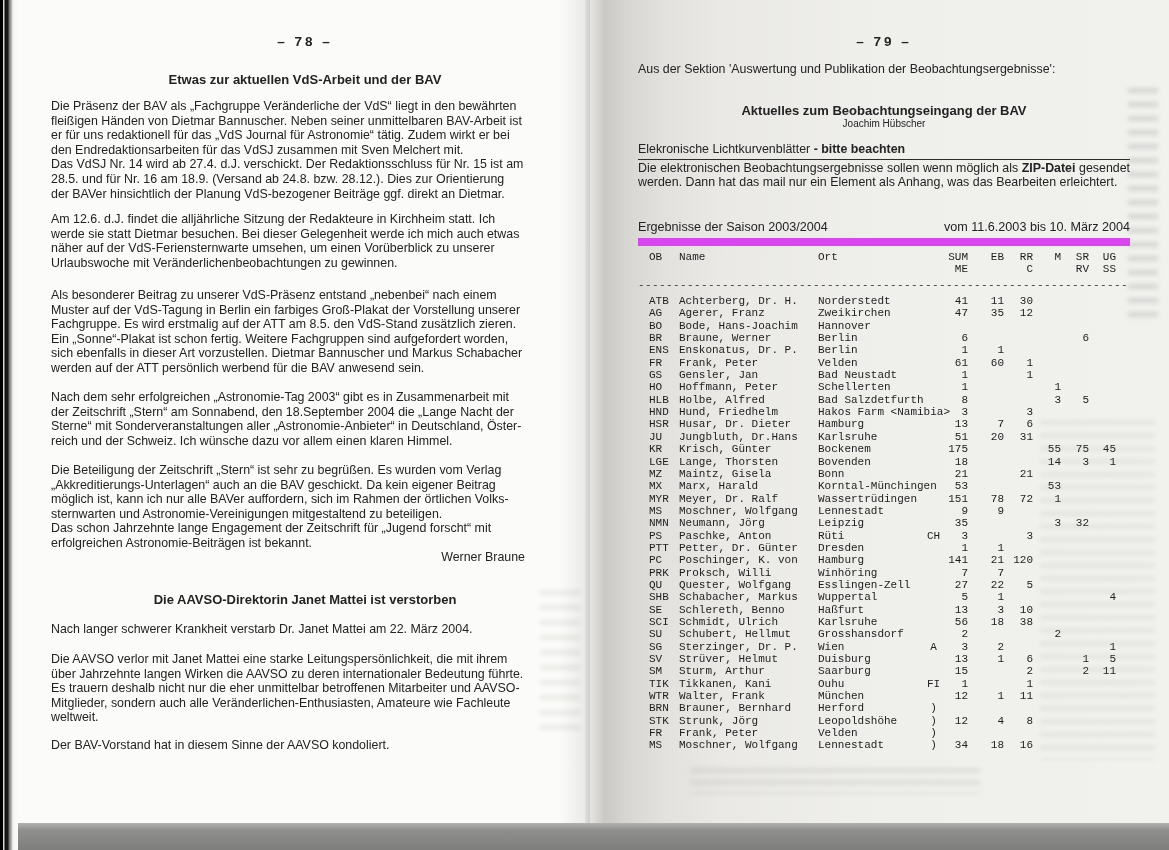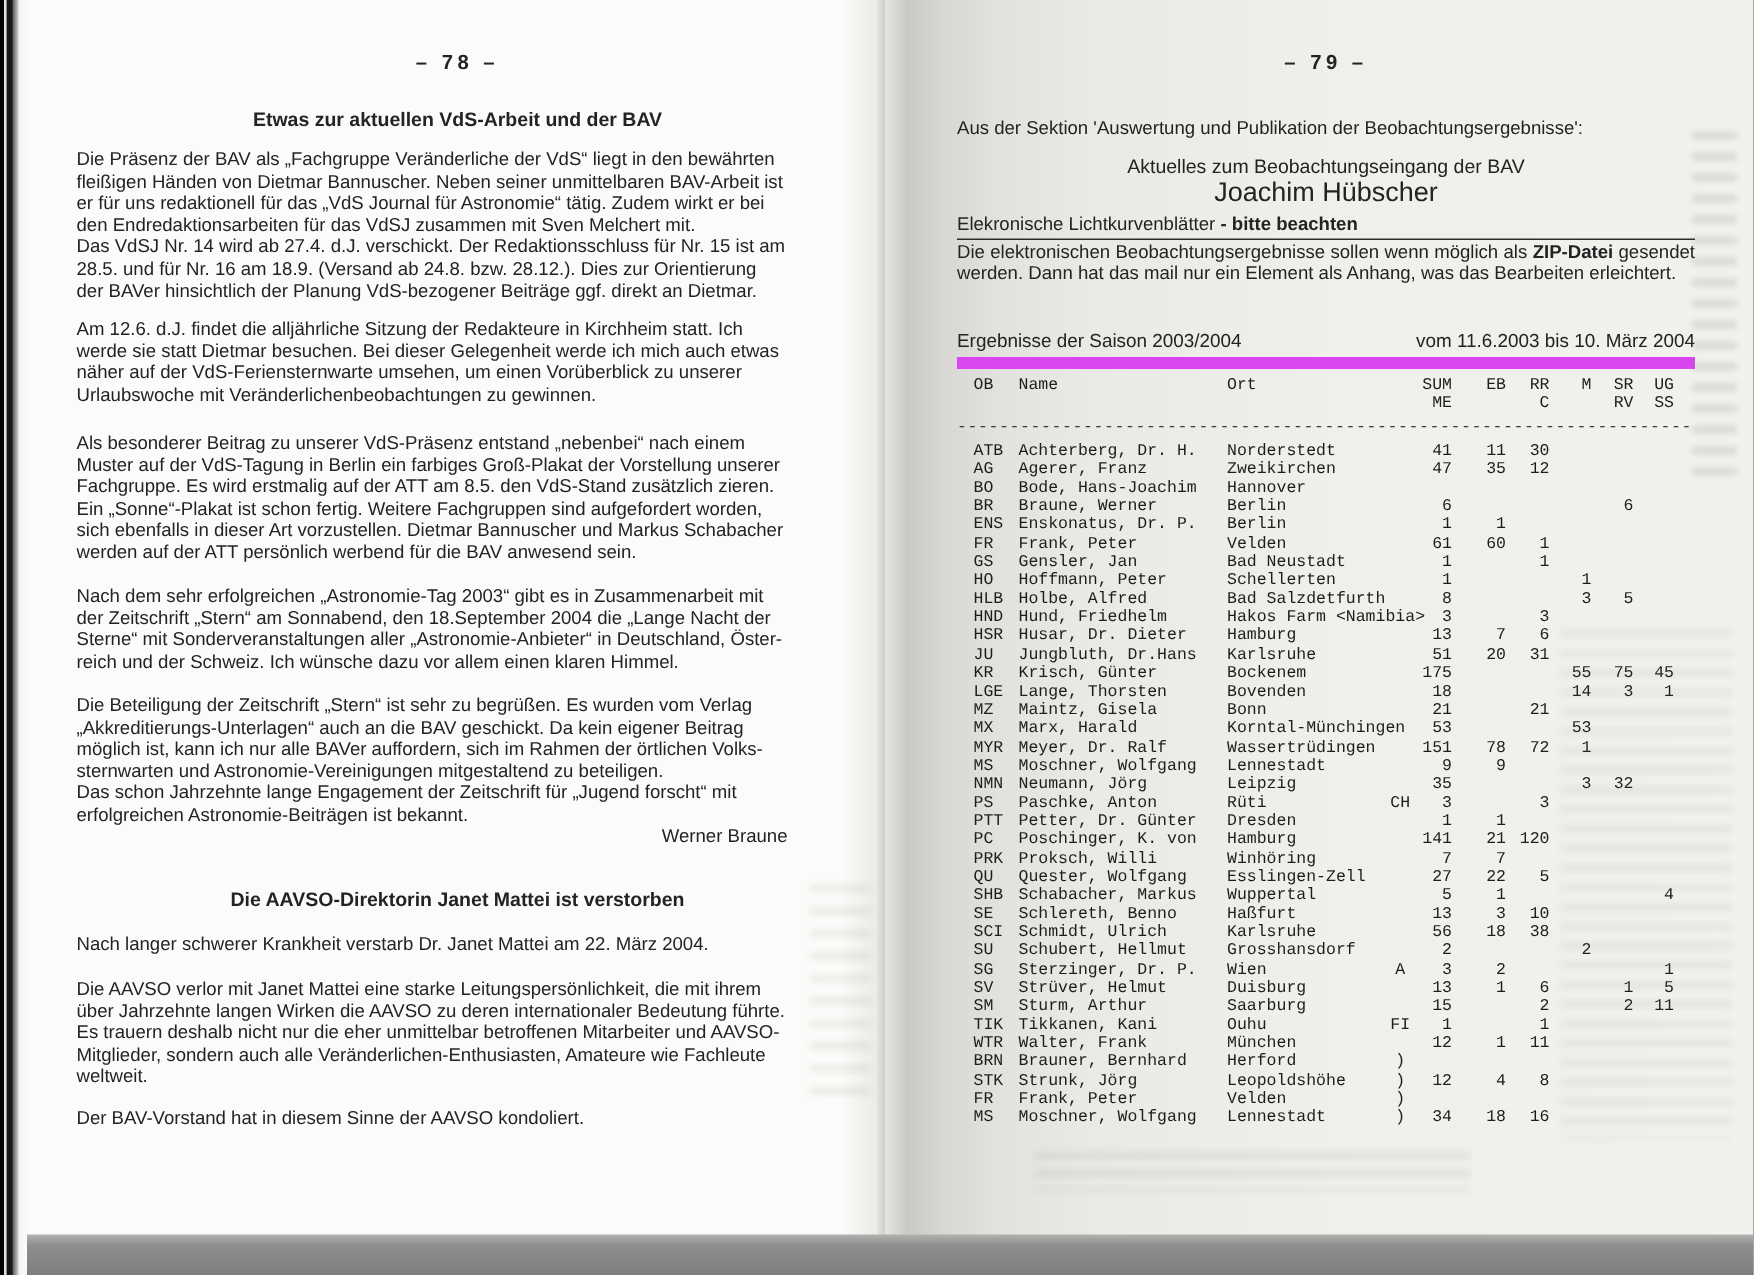--- a/index.html
+++ b/index.html
@@ -21,22 +21,22 @@
   
   .pagenum { position:absolute; width:508px; text-align:center; font-size:13.5px; font-weight:bold; letter-spacing:3px; }
   .heading { position:absolute; width:508px; text-align:center; font-size:13px; font-weight:bold; }
   .para { position:absolute; width:508px; font-size:12.4px; line-height:14.6px; white-space:pre-line; }
   .sig { position:absolute; width:508px; text-align:right; padding-right:34px; box-sizing:border-box; font-size:12.4px; }
 
   
   .rp { position:absolute; left:638px; width:492px; }
   .rp-center { text-align:center; }
   .intro { font-size:12.4px; }
-  .rtitle { font-size:13px; font-weight:normal; }
-  .rauthor { font-size:18px; }
+  .rtitle { font-size:13px; font-weight:bold; }
+  .rauthor { font-size:10px; }
   .notice-head { font-size:12.4px; border-bottom:1.6px solid #2b2b2b; padding-bottom:3px; }
   .notice-body { font-size:12.4px; line-height:14.4px; text-align:justify; }
   .caption-row { display:flex; justify-content:space-between; font-size:12.6px;
     border-bottom:8px solid #d946ef; padding-bottom:4px; }
 
   
   .mono { font-family:"Liberation Mono","DejaVu Sans Mono",monospace; font-size:11px; line-height:12.35px; color:#1d1d1d; }
   .trow { display:grid; grid-template-columns:30px 139px 103px 25px 22px 36px 29px 28px 28px 27px;margin-left:11px; }
   .trow > span { white-space:nowrap; }
   .c-cc { text-align:center; }
@@ -88,21 +88,21 @@
     <div class="para" style="top:738px;">Der BAV-Vorstand hat in diesem Sinne der AAVSO kondoliert.</div>
     <div class="para" style="top:652px;">Die AAVSO verlor mit Janet Mattei eine starke Leitungspersönlichkeit, die mit ihrem
 über Jahrzehnte langen Wirken die AAVSO zu deren internationaler Bedeutung führte.
 Es trauern deshalb nicht nur die eher unmittelbar betroffenen Mitarbeiter und AAVSO-
 Mitglieder, sondern auch alle Veränderlichen-Enthusiasten, Amateure wie Fachleute
 weltweit.</div>
   </div>
 
   <div>
     <div class="rp pagenum" style="top:34px; width:492px;">– 79 –</div>
-    <div class="rp intro" style="top:78px;">Aus der Sektion 'Auswertung und Publikation der Beobachtungsergebnisse':</div>
+    <div class="rp intro" style="top:62px;">Aus der Sektion 'Auswertung und Publikation der Beobachtungsergebnisse':</div>
     <div class="rp rp-center rtitle" style="top:103px;">Aktuelles zum Beobachtungseingang der BAV</div>
     <div class="rp rp-center rauthor" style="top:118px;">Joachim Hübscher</div>
 
     <div class="rp notice-head" style="top:142px;"><span>Elekronische Lichtkurvenblätter </span><b>- bitte beachten</b></div>
     <div class="rp notice-body" style="top:161px;"><span>Die elektronischen Beobachtungsergebnisse sollen wenn möglich als </span><b>ZIP-Datei</b><span> gesendet werden. Dann hat das mail nur ein Element als Anhang, was das Bearbeiten erleichtert.</span></div>
 
     <div class="rp" style="top:220px;">
       <div class="caption-row">
         <span>Ergebnisse der Saison 2003/2004</span>
         <span>vom 11.6.2003 bis 10. März 2004</span>

